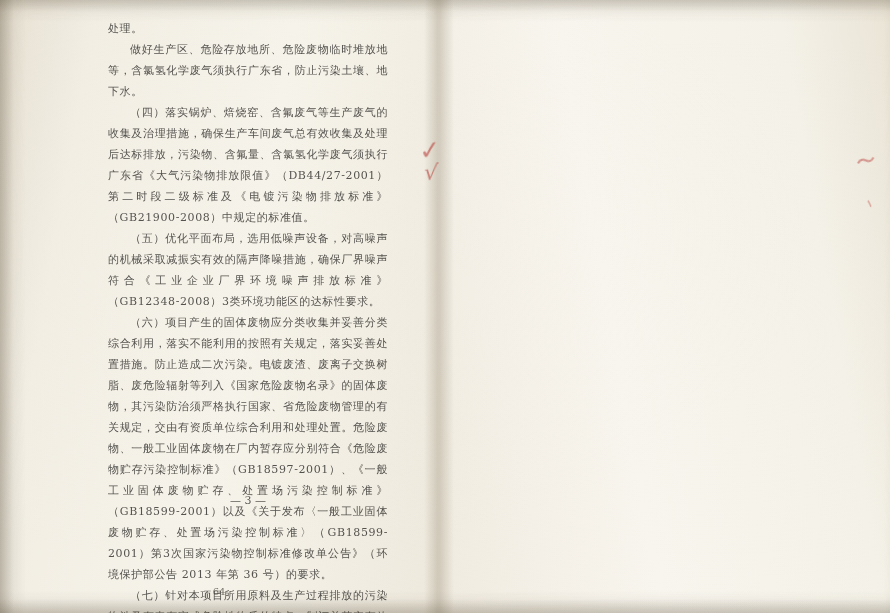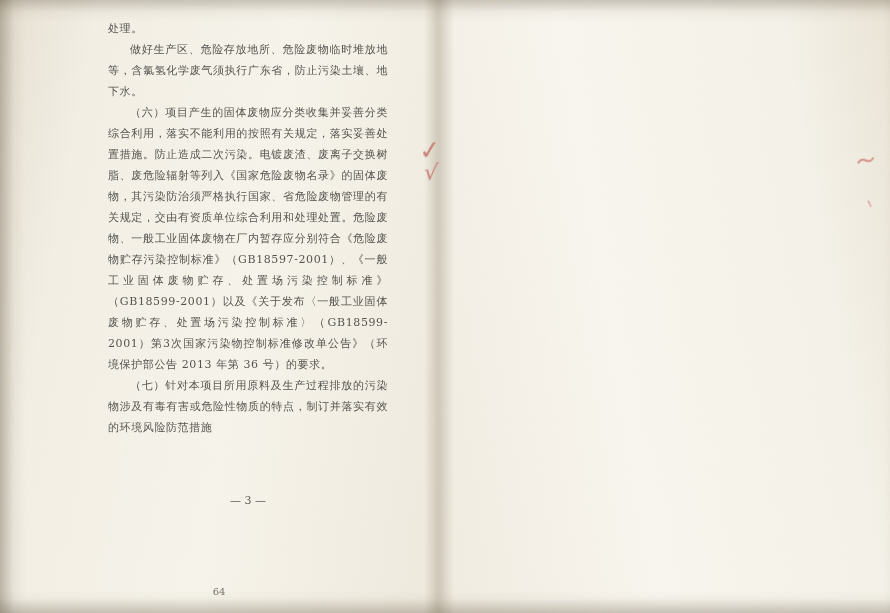--- a/index.html
+++ b/index.html
@@ -138,20 +138,22 @@
 </style>
 </head>
 <body>
 
 <div id="scan">
 
   <div class="page left">
     <div class="body-text" id="left-col">
       <p>处理。</p>
       <p class="ind">做好生产区、危险存放地所、危险废物临时堆放地等，含氯氢化学废气须执行广东省，防止污染土壤、地下水。</p>
+      <p class="ind">（四）落实锅炉、焙烧窑、含氟废气等生产废气的收集及治理措施，确保生产车间废气总有效收集及处理后达标排放，污染物、含氟量、含氯氢化学废气须执行广东省《大气污染物排放限值》（DB44/27-2001）第二时段二级标准及《电镀污染物排放标准》（GB21900-2008）中规定的标准值。</p>
+      <p class="ind">（五）优化平面布局，选用低噪声设备，对高噪声的机械采取减振实有效的隔声降噪措施，确保厂界噪声符合《工业企业厂界环境噪声排放标准》（GB12348-2008）3类环境功能区的达标性要求。</p>
       <p class="ind">（六）项目产生的固体废物应分类收集并妥善分类综合利用，落实不能利用的按照有关规定，落实妥善处置措施。防止造成二次污染。电镀废渣、废离子交换树脂、废危险辐射等列入《国家危险废物名录》的固体废物，其污染防治须严格执行国家、省危险废物管理的有关规定，交由有资质单位综合利用和处理处置。危险废物、一般工业固体废物在厂内暂存应分别符合《危险废物贮存污染控制标准》（GB18597-2001）、《一般工业固体废物贮存、处置场污染控制标准》（GB18599-2001）以及《关于发布〈一般工业固体废物贮存、处置场污染控制标准〉（GB18599-2001）第3次国家污染物控制标准修改单公告》（环境保护部公告 2013 年第 36 号）的要求。</p>
       <p class="ind">（七）针对本项目所用原料及生产过程排放的污染物涉及有毒有害或危险性物质的特点，制订并落实有效的环境风险防范措施</p>
     </div>
     <div id="left-pagenum">— 3 —</div>
     <div id="left-folio">64</div>
   </div>
 
   <div class="page right">
     
 

